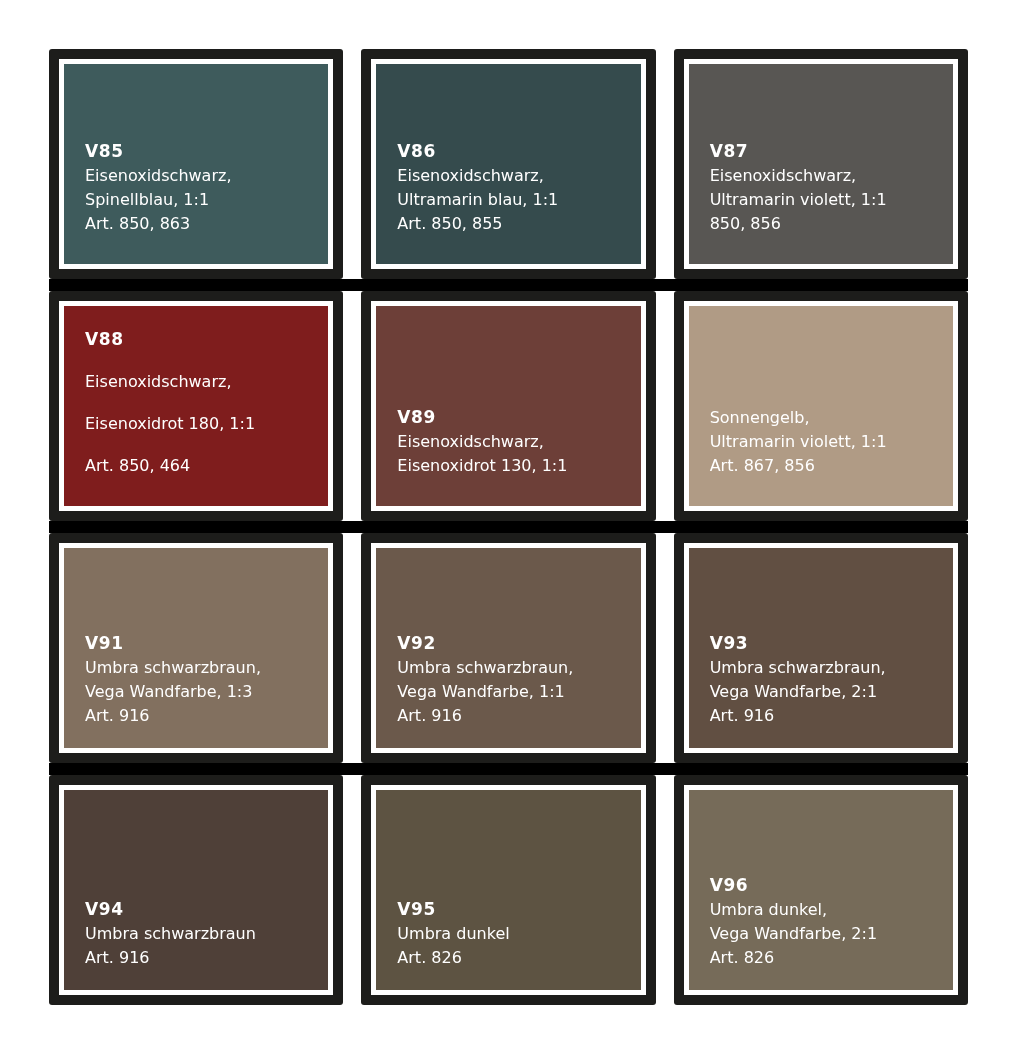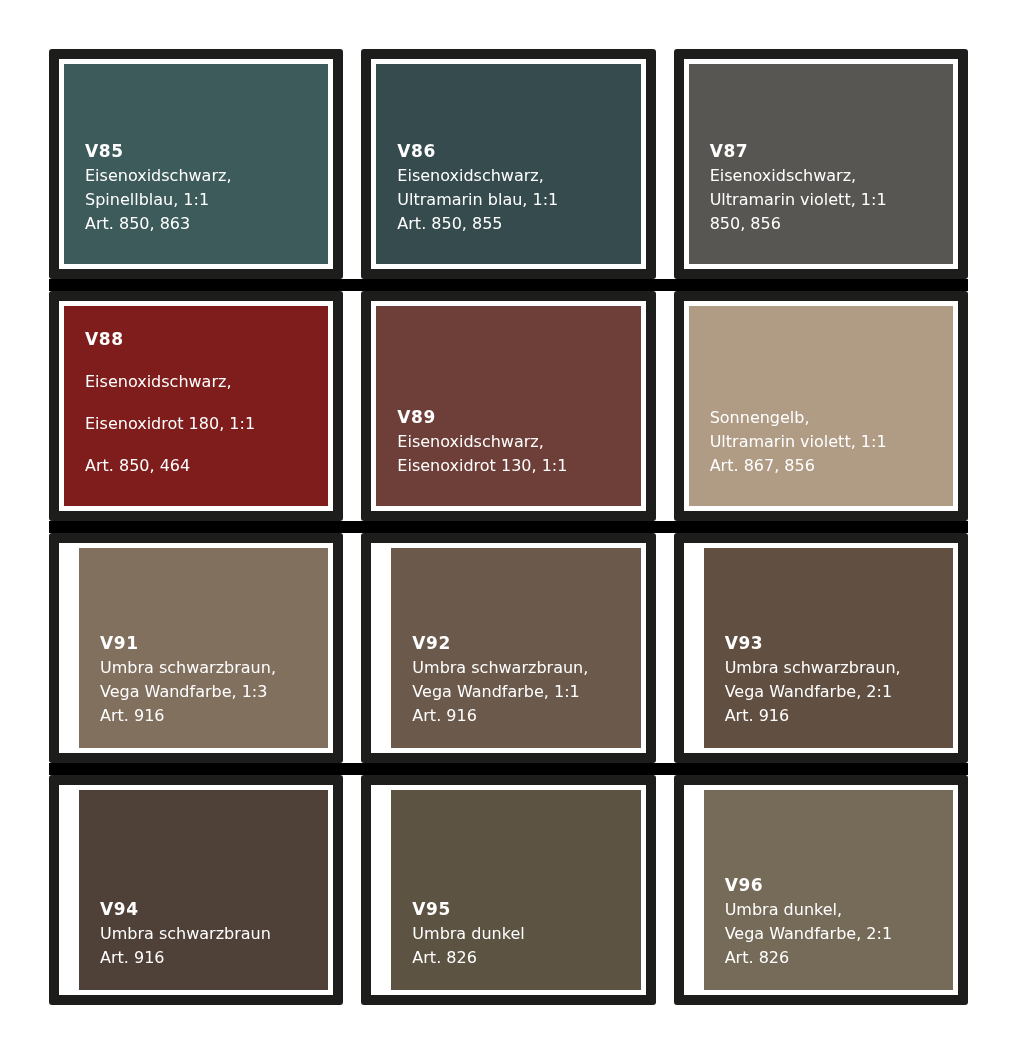--- a/index.html
+++ b/index.html
@@ -88,21 +88,21 @@
     font-size: 16px;
     font-weight: normal;
     line-height: 24px;
     white-space: nowrap;
   }
 
   
   .row-1 .swatch-color,
   .row-2 .swatch-color { padding-bottom: 28px; }
   .row-3 .swatch-color,
-  .row-4 .swatch-color { padding-bottom: 20px; margin-left: 15px; }
+  .row-4 .swatch-color { padding-bottom: 20px; }
 </style>
 </head>
 <body>
 
 <div id="swatch-board">
     <div class="board-row row-1">
       <div class="swatch">
         <div class="swatch-frame">
           <div class="swatch-color" style="background: rgb(62, 91, 92);">
             <div class="swatch-code">V85</div>

